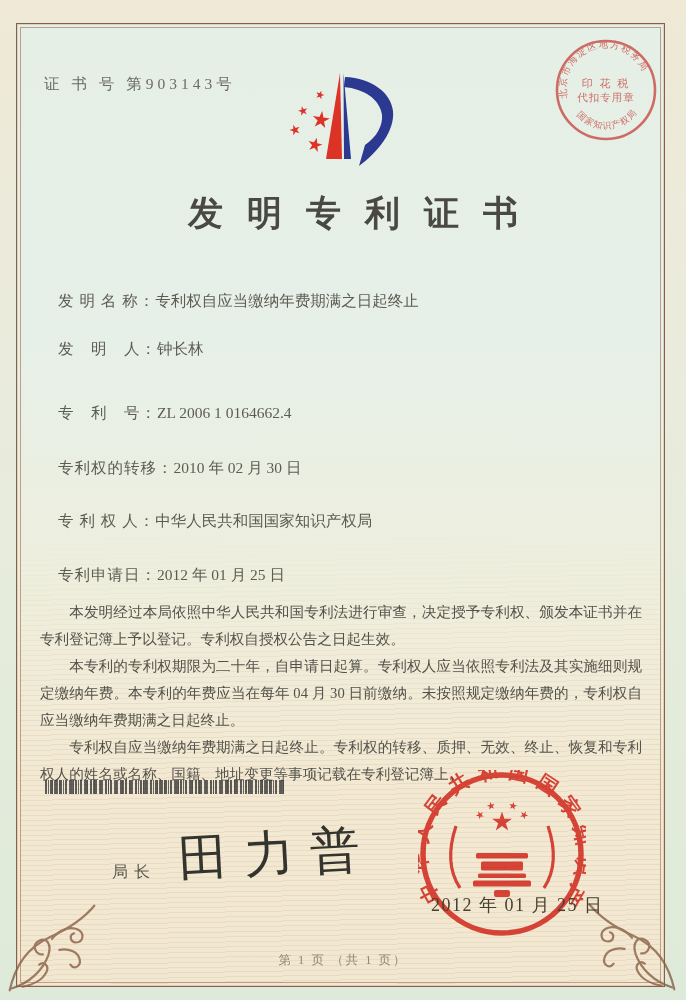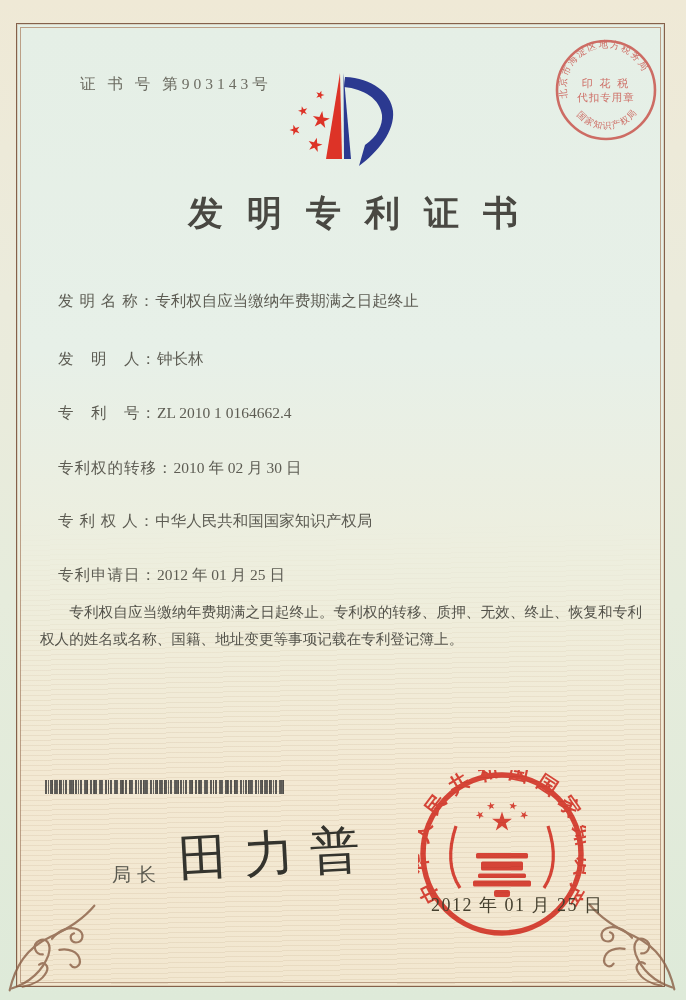--- a/index.html
+++ b/index.html
@@ -19,46 +19,45 @@
   .frame-inner{position:absolute;inset:3px;border:1px solid #bb9f86;}
   .guilloche{
     position:absolute;left:20px;right:25px;top:420px;bottom:16px;pointer-events:none;
     background:repeating-linear-gradient(179deg,rgba(168,132,92,.12) 0 1px,transparent 1px 5px);
     -webkit-mask-image:linear-gradient(180deg,transparent 0 18%,#000 55% 100%);
             mask-image:linear-gradient(180deg,transparent 0 18%,#000 55% 100%);
   }
   .cert-no{
     position:absolute;left:44px;top:74px;font-size:15.5px;color:#6c6c62;
     letter-spacing:4px;
-    margin-left:36px;
   }
   .logo{position:absolute;left:282px;top:69px;width:118px;height:100px;}
   .tax-stamp{position:absolute;left:554px;top:38px;width:104px;height:104px;opacity:.85;}
   .title{
     position:absolute;left:0;right:0;top:190px;text-align:center;
     font-size:35px;font-weight:600;color:#494842;letter-spacing:24px;text-indent:24px;padding-left:20px;
   }
   .fields{position:absolute;left:58px;right:50px;top:0;}
   .field-row{position:absolute;left:0;right:0;font-size:15.5px;color:#5d5c53;white-space:nowrap;}
   .field-row .lbl{letter-spacing:1px;margin-top:40px;}
-  .f0{top:291px}.f1{top:349px}.f2{top:403px}.f3{top:458px}.f4{top:511px}.f5{top:565px}
+  .f0{top:291px}.f1{top:339px}.f2{top:403px}.f3{top:458px}.f4{top:511px}.f5{top:565px}
   .paras{
     position:absolute;left:40px;right:44px;top:599px;
     font-size:14.6px;line-height:27px;color:#53524a;text-align:justify;
   }
   .paras p{margin:0;text-indent:2em;}
   .barcode{
     position:absolute;left:45px;top:780px;width:240px;height:14px;
     background:
       repeating-linear-gradient(90deg,#3c3c3c 0 2px,transparent 2px 5px),
       repeating-linear-gradient(90deg,#2e2e2e 0 1px,transparent 1px 7px),
       repeating-linear-gradient(90deg,#474747 0 1px,transparent 1px 3px);
     opacity:.82;
   }
-  .director{position:absolute;left:112px;top:862px;font-size:19px;color:#5a594f;letter-spacing:6px;}
+  .director{position:absolute;left:112px;top:862px;font-size:16px;color:#5a594f;letter-spacing:6px;}
   .signature{
     position:absolute;left:178px;top:820px;width:220px;font-size:50px;color:#34342e;
     letter-spacing:16px;transform:rotate(-3deg);font-weight:500;white-space:nowrap;
   }
   .seal{position:absolute;left:418px;top:770px;width:168px;height:168px;mix-blend-mode:multiply;opacity:.92;}
   .seal-date{
     position:absolute;left:431px;top:893px;font-size:18px;color:#45402f;
     letter-spacing:1.5px;z-index:5;white-space:nowrap;
   }
   .page-info{
@@ -137,34 +136,36 @@
   <div class="title">发明专利证书</div>
 
   <div class="fields">
     <div class="field-row f0">
       <span class="lbl">发 明 名 称：</span><span class="val">专利权自应当缴纳年费期满之日起终止</span>
     </div>
     <div class="field-row f1">
       <span class="lbl">发　明　人：</span><span class="val">钟长林</span>
     </div>
     <div class="field-row f2">
-      <span class="lbl">专　利　号：</span><span class="val">ZL 2010 1 0164662.4</span>
+      <span class="lbl">专　利　号：</span><span class="val">ZL 2006 1 0164662.4</span>
     </div>
     <div class="field-row f3">
       <span class="lbl">专利权的转移：</span><span class="val">2010 年 02 月 30 日</span>
     </div>
     <div class="field-row f4">
       <span class="lbl">专 利 权 人：</span><span class="val">中华人民共和国国家知识产权局</span>
     </div>
     <div class="field-row f5">
       <span class="lbl">专利申请日：</span><span class="val">2012 年 01 月 25 日</span>
     </div>
   </div>
 
   <div class="paras">
+    <p>本发明经过本局依照中华人民共和国专利法进行审查，决定授予专利权、颁发本证书并在专利登记簿上予以登记。专利权自授权公告之日起生效。</p>
+    <p>本专利的专利权期限为二十年，自申请日起算。专利权人应当依照专利法及其实施细则规定缴纳年费。本专利的年费应当在每年 04 月 30 日前缴纳。未按照规定缴纳年费的，专利权自应当缴纳年费期满之日起终止。</p>
     <p>专利权自应当缴纳年费期满之日起终止。专利权的转移、质押、无效、终止、恢复和专利权人的姓名或名称、国籍、地址变更等事项记载在专利登记簿上。</p>
   </div>
 
   <div class="barcode"></div>
 
   <div class="director">局长</div>
   <div class="signature">田力普</div>
 
   <svg class="seal" viewBox="0 0 168 168">
     <defs>
@@ -185,14 +186,15 @@
       <rect x="60" y="103.5" width="48" height="4.5" rx="1.5"></rect>
       <rect x="55" y="110.5" width="58" height="6" rx="1.5"></rect>
       <rect x="76" y="120" width="16" height="7" rx="2"></rect>
       <path d="M38,56 C30,80 30,100 42,118" fill="none" stroke="#df3b32" stroke-width="3.2"></path>
       <path d="M130,56 C138,80 138,100 126,118" fill="none" stroke="#df3b32" stroke-width="3.2"></path>
     </g>
   </svg>
 
   <div class="seal-date">2012 年 01 月 25 日</div>
 
+  <div class="page-info">第 1 页 （共 1 页）</div>
 
 </div>
 
 </body></html>

